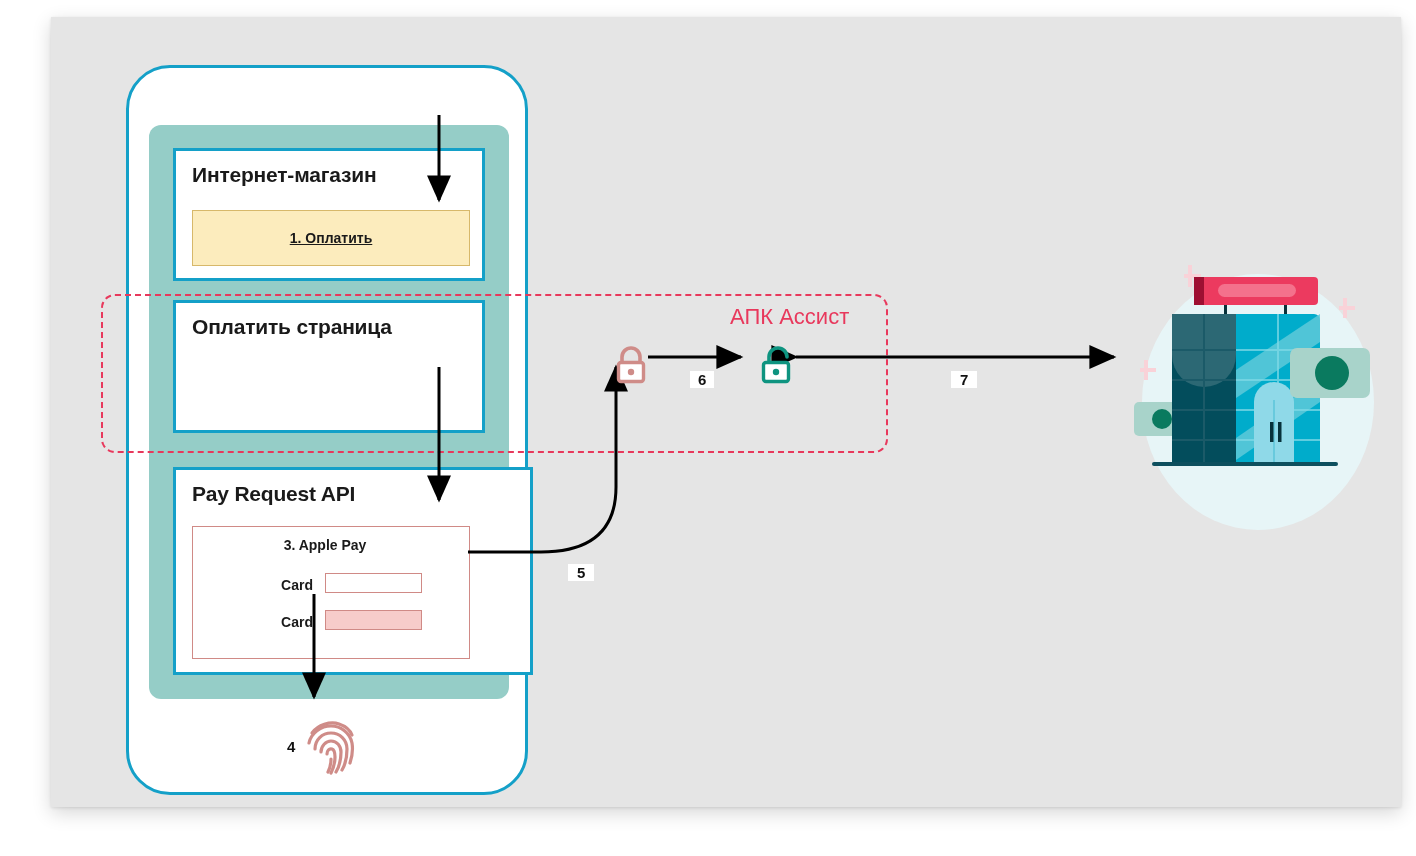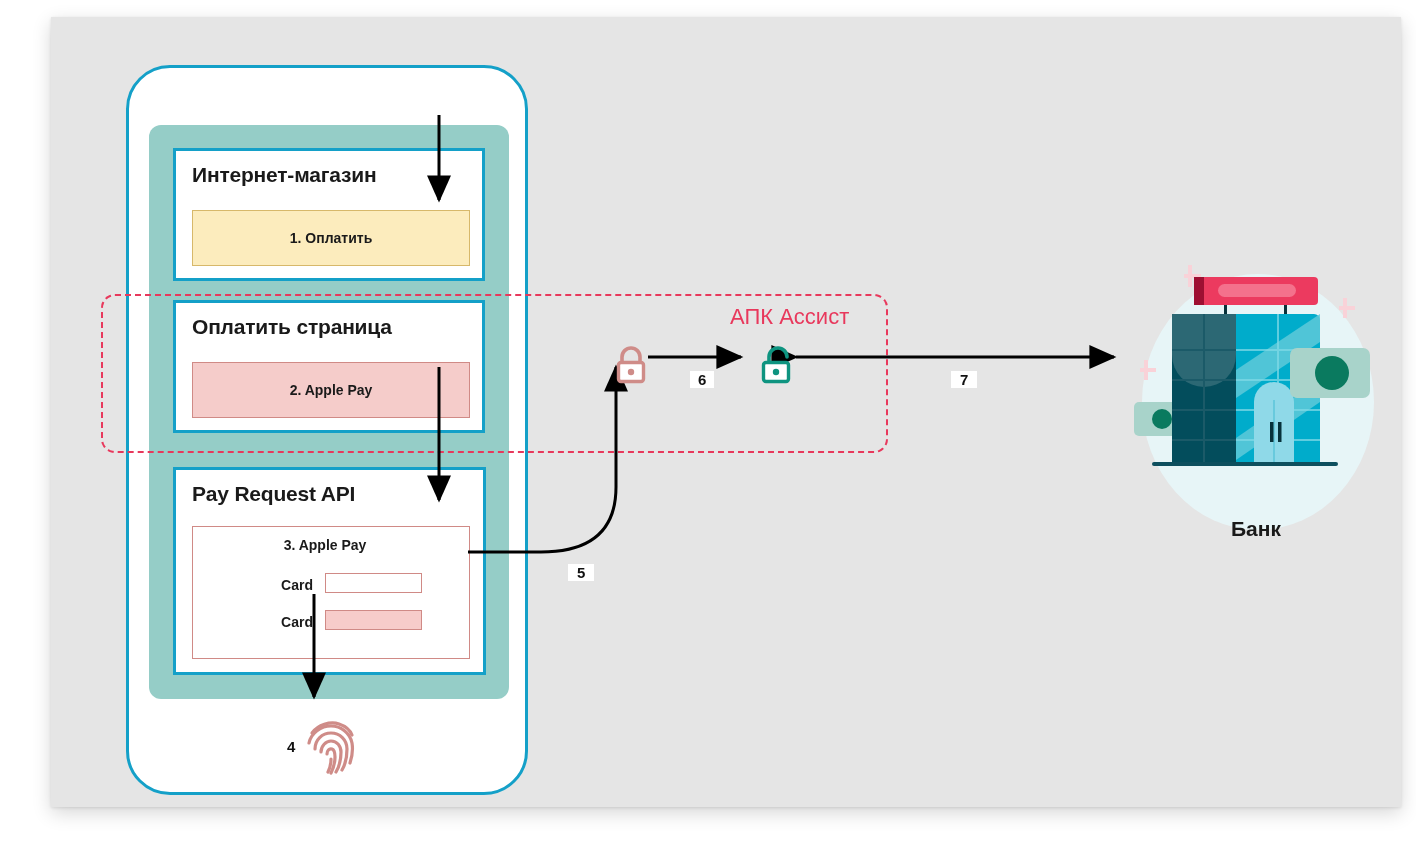--- a/index.html
+++ b/index.html
@@ -62,31 +62,32 @@
     left: 16px;
     top: 12px;
     font-size: 21px;
     font-weight: bold;
     color: #1a1a1a;
     letter-spacing: -0.2px;
     white-space: nowrap;
   }
   #panel-shop  { left: 122px; top: 131px; width: 312px; height: 133px; }
   #panel-page  { left: 122px; top: 283px; width: 312px; height: 133px; }
-  #panel-api   { left: 122px; top: 450px; width: 313px; height: 208px; padding-left: 26px; }
+  #panel-api   { left: 122px; top: 450px; width: 360px; height: 208px; padding-left: 26px; }
 
   .btn-box {
     position: absolute;
     box-sizing: border-box;
     display: flex;
     align-items: center;
     justify-content: center;
     font-size: 14px;
     font-weight: bold;
     color: #1a1a1a;
+    text-decoration: underline;
   }
   #btn-pay {
     left: 16px; top: 59px; width: 278px; height: 56px;
     background: #fcecbd; border: 1.5px solid #d7b86a;
   }
   #btn-applepay {
     left: 16px; top: 59px; width: 278px; height: 56px;
     background: #f5ccca; border: 1.5px solid #d08a86;
   }
 
@@ -197,21 +198,20 @@
     <div class="phone"></div>
     <div class="phone-screen"></div>
 
     <div class="panel" id="panel-shop">
       <div class="panel-title">Интернет-магазин</div>
       <div class="btn-box" id="btn-pay">1. Оплатить</div>
     </div>
 
     <div class="panel" id="panel-page">
       <div class="panel-title">Оплатить страница</div>
-      <div class="btn-box" id="btn-applepay">2. Apple Pay</div>
     </div>
 
     <div class="panel" id="panel-api">
       <div class="panel-title">Pay Request API</div>
       <div id="applepay-form">
         <div id="applepay-form-title">3. Apple Pay</div>
 
         <div class="card-row" id="card-row-1">
           <span class="card-label">Card</span>
           <span class="card-input"></span>
@@ -337,16 +337,15 @@
 
         <rect x="26" y="210" width="186" height="4" rx="2" fill="#0d4f5e"></rect>
 
         <g>
           <rect x="164" y="96" width="80" height="50" rx="7" fill="#a8d3ca"></rect>
           <circle cx="206" cy="121" r="17" fill="#0a7a5f"></circle>
         </g>
       </svg>
     </div>
 
-    <div id="bank-label">Банк</div>
 
   </div>
 </div>
 
 </body></html>

